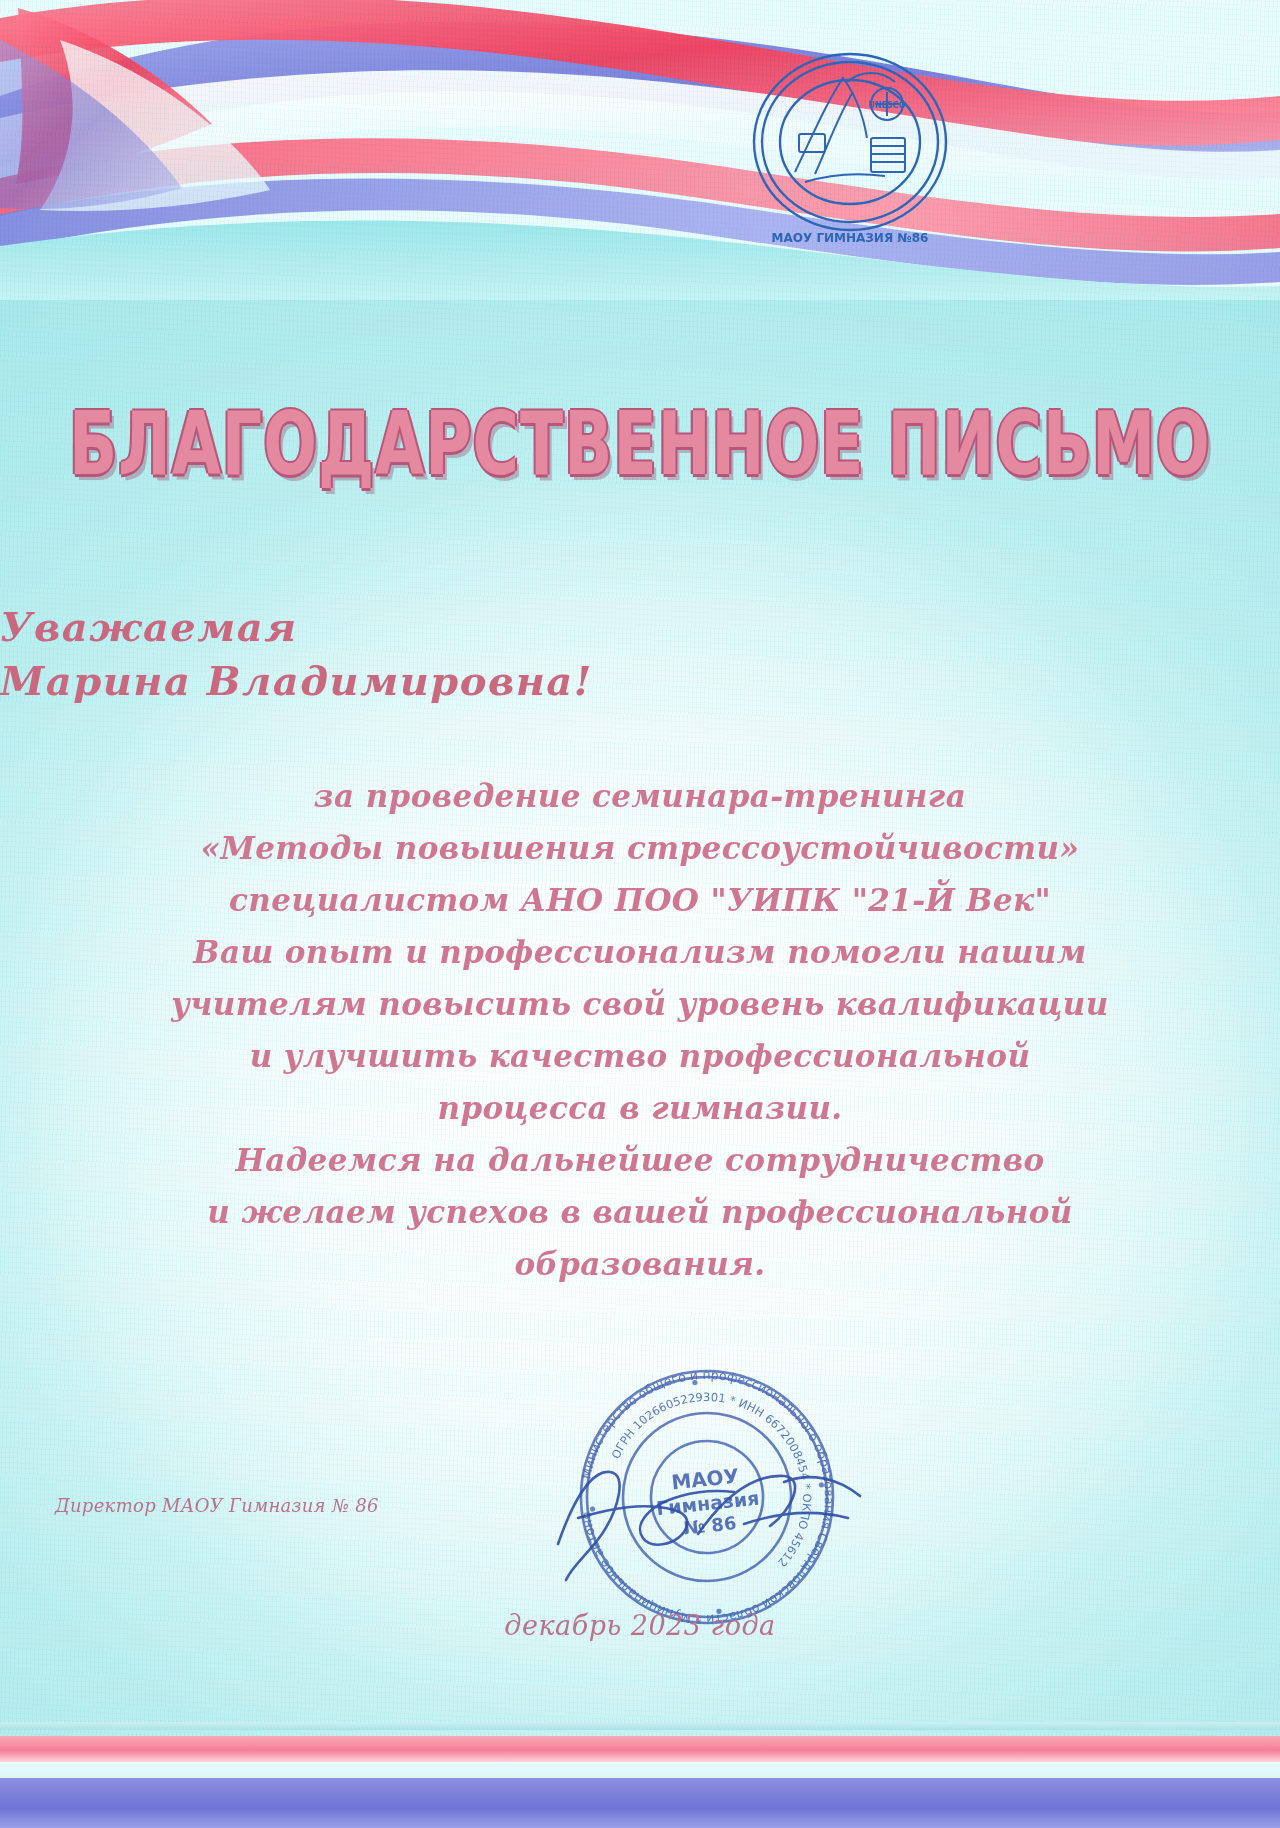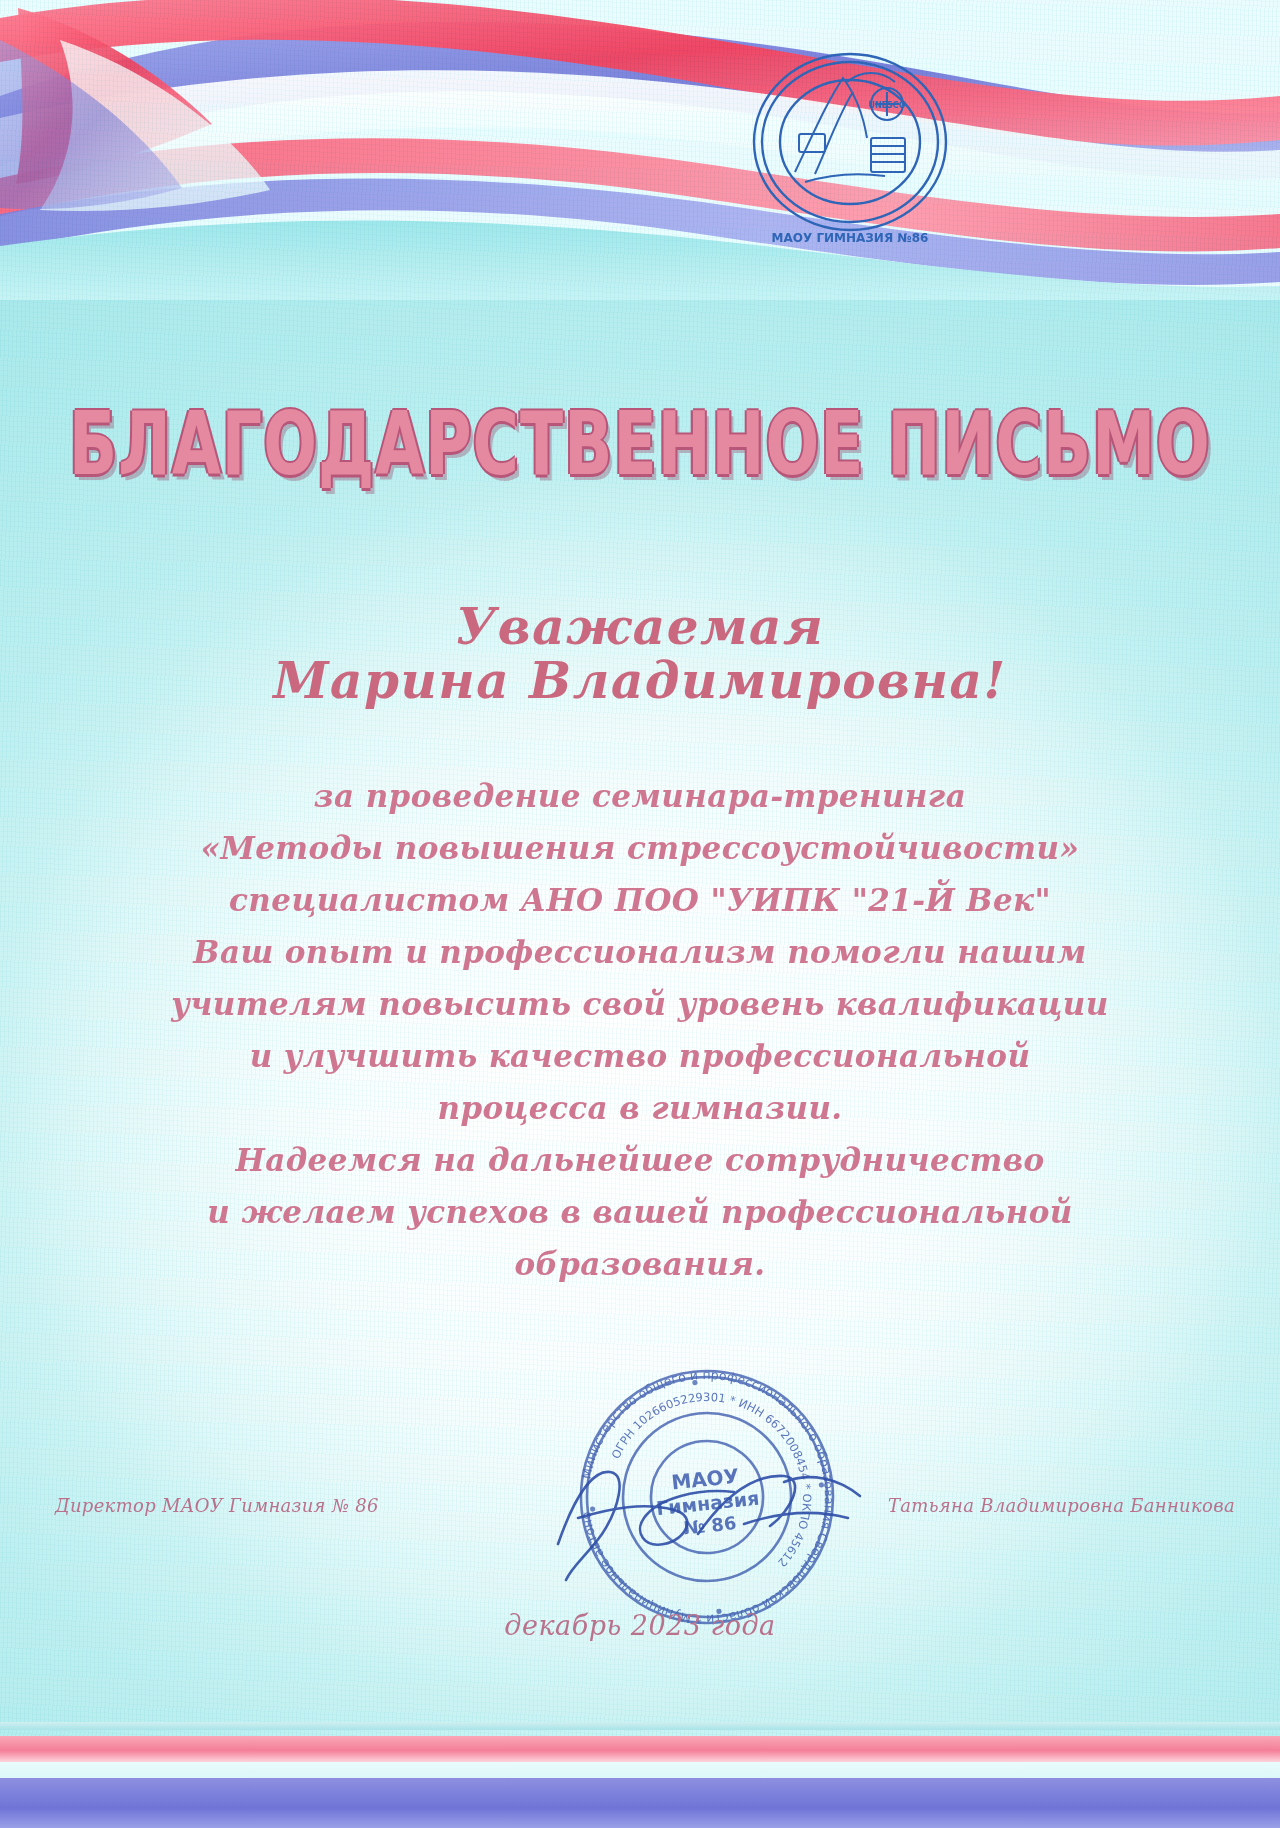--- a/index.html
+++ b/index.html
@@ -82,25 +82,24 @@
     transform-origin: center top;
     white-space: nowrap;
   }
 
   
   .salutation {
     position: absolute;
     top: 600px;
     left: 0;
     width: 1280px;
-    text-align: center;
     font-family: "DejaVu Serif", serif;
     font-style: italic;
     font-weight: bold;
-    font-size: 50px;
+    font-size: 40px;
     line-height: 54px;
     color: #c9687f;
     letter-spacing: 1.5px;
   }
 
   
   .body-text {
     position: absolute;
     top: 770px;
     left: 60px;
@@ -302,21 +301,20 @@
     <span class="ln">учителям повысить свой уровень квалификации</span>
     <span class="ln">и улучшить качество профессиональной</span>
     <span class="ln">процесса в гимназии.</span>
     <span class="ln">Надеемся на дальнейшее сотрудничество</span>
     <span class="ln">и желаем успехов в вашей профессиональной</span>
     <span class="ln">образования.</span>
   </div>
 
   <div class="sign-line">
     <span class="sign-left">Директор МАОУ Гимназия № 86</span>
-    <span class="sign-right">Татьяна Владимировна Банникова</span>
   </div>
 
   <div class="stamp">
     <svg width="290" height="290" viewBox="0 0 290 290" xmlns="http://www.w3.org/2000/svg" aria-hidden="true">
       <defs>
         <path id="outerArc" d="M 145,145 m -118,0 a 118,118 0 1,1 236,0 a 118,118 0 1,1 -236,0"></path>
         <path id="innerArc" d="M 145,145 m -96,0 a 96,96 0 1,1 192,0 a 96,96 0 1,1 -192,0"></path>
       </defs>
       <g fill="none" stroke="#2f4fa8" stroke-width="2.6" opacity="0.85">
         <circle cx="145" cy="145" r="126"></circle>

